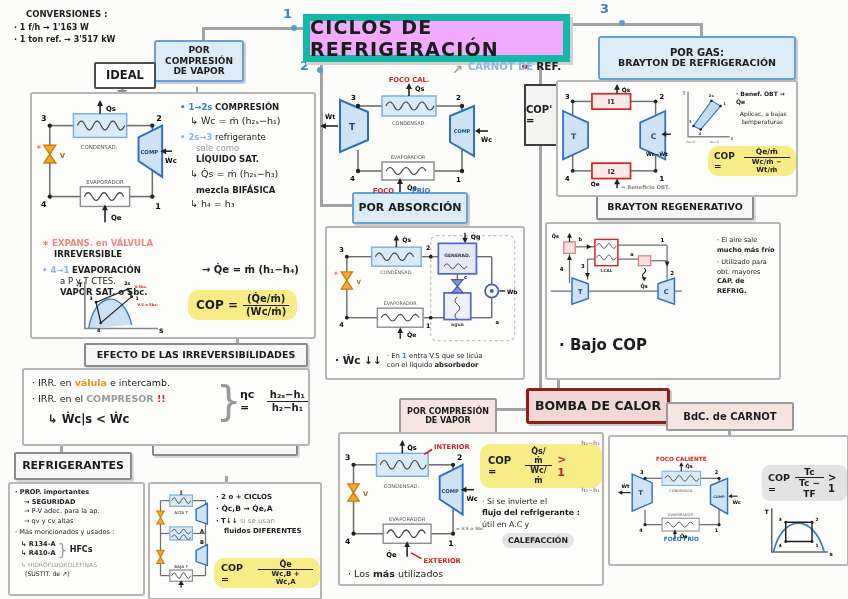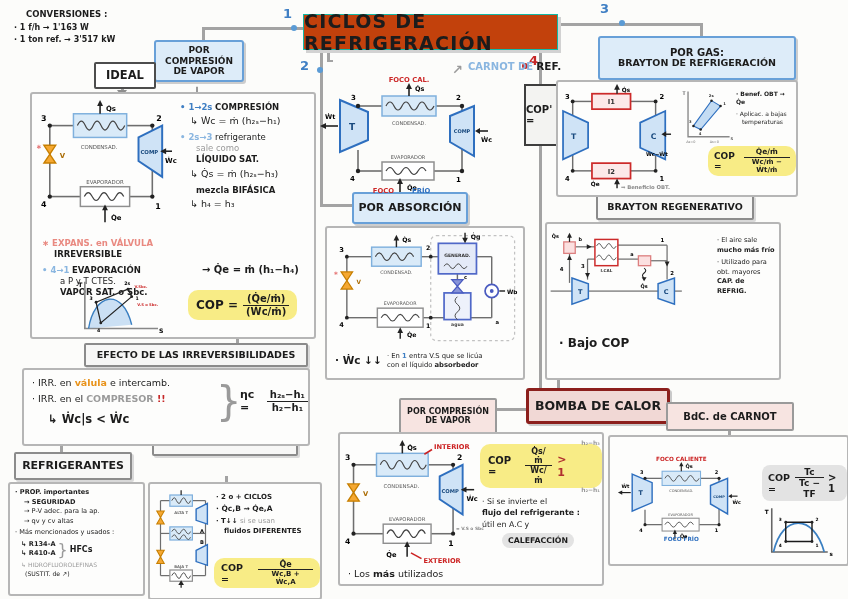--- a/index.html
+++ b/index.html
@@ -5,21 +5,21 @@
   html,body{margin:0;padding:0;background:#e8e8e8}
   #canvas{position:relative;width:848px;height:599px;background:#fcfcfa;font-family:"DejaVu Sans",sans-serif;color:#1c1c1c;overflow:hidden;margin:0 auto}
   .abs{position:absolute}
   .ln{position:absolute;background:#a3a3a3}
   .box{position:absolute;border:2px solid #b6b6b6;background:#fdfdfc;border-radius:3px}
   .lbl{position:absolute;display:flex;flex-direction:column;align-items:center;justify-content:center;text-align:center;font-weight:bold;line-height:1.15}
   .lbl.blue{background:#ddecf9;border:2px solid #68a0d8;box-shadow:2px 2px 0 #cdcdcd;border-radius:3px}
   .lbl.gray{background:#f7f7f6;border:2px solid #8b8b8b;box-shadow:2px 2px 0 #d9d9d9;border-radius:2px}
   .lbl.pink{background:#f7e4e1;border:2px solid #9a9a9a;border-radius:2px}
   .lbl.redbx{background:#f1d8d5;border:3px solid #8c1f1c;box-shadow:2px 2px 0 #c9c9c9;border-radius:3px}
-  .ttl{position:absolute;border:1px solid #14b8a6;background:#c2410c;display:flex;align-items:center;justify-content:center;font-weight:bold;letter-spacing:1.2px;box-shadow:3px 3px 0 #d2d2d2}
+  .ttl{position:absolute;border:7px solid #14b8a6;background:#f0abfc;display:flex;align-items:center;justify-content:center;font-weight:bold;letter-spacing:1.2px;box-shadow:3px 3px 0 #d2d2d2}
   .frac{display:inline-block;vertical-align:middle;text-align:center;line-height:1.15;font-weight:bold}
   .frac .nm{display:block;border-bottom:1.6px solid #222;padding:0 3px}
   .frac .dn{display:block;padding:0 3px}
   .hy{background:#f8ec86;border-radius:10px;padding:3px 8px;display:inline-flex;align-items:center;gap:5px}
   .hg{background:#e3e3e3;border-radius:8px;padding:2px 6px;display:inline-flex;align-items:center;gap:4px}
   .b{font-weight:bold}
   .gr{color:#9a9a9a}
   .rd{color:#c62828}
   .bl{color:#3f7fc4}
   .lb{color:#8ab6e0}
@@ -425,21 +425,21 @@
       <text x="39" y="44" font-size="6.5" font-weight="bold">3</text>
       <text x="13" y="48" font-size="6.5" font-weight="bold">4</text>
     </svg>
     <div class="abs" style="left:170px;top:12px;width:58px;font-size:6.6px;line-height:1.45">
       <div>· El aire sale</div>
       <div class="b">mucho más frío</div>
       <div style="margin-top:3px">· Utilizado para</div>
       <div>obt. mayores</div>
       <div class="b">CAP. de REFRIG.</div>
     </div>
-    <div class="abs b" style="left:12px;top:112px;font-size:12px">· Bajo COP</div>
+    <div class="abs b" style="left:12px;top:112px;font-size:15px">· Bajo COP</div>
   </div>
 
   <div class="box" style="left:22px;top:368px;width:284px;height:74px">
     <div class="abs" style="left:8px;top:7px;font-size:9.5px">
       <span>· IRR. en </span><span class="or b">válula</span><span> e intercamb.</span>
     </div>
     <div class="abs" style="left:8px;top:23px;font-size:9.5px">
       <span>· IRR. en el </span><span class="gr b">COMPRESOR</span><span class="rd b"> !!</span>
     </div>
     <div class="abs b" style="left:24px;top:42px;font-size:11.5px">↳ Ẇc|s &lt; Ẇc</div>

